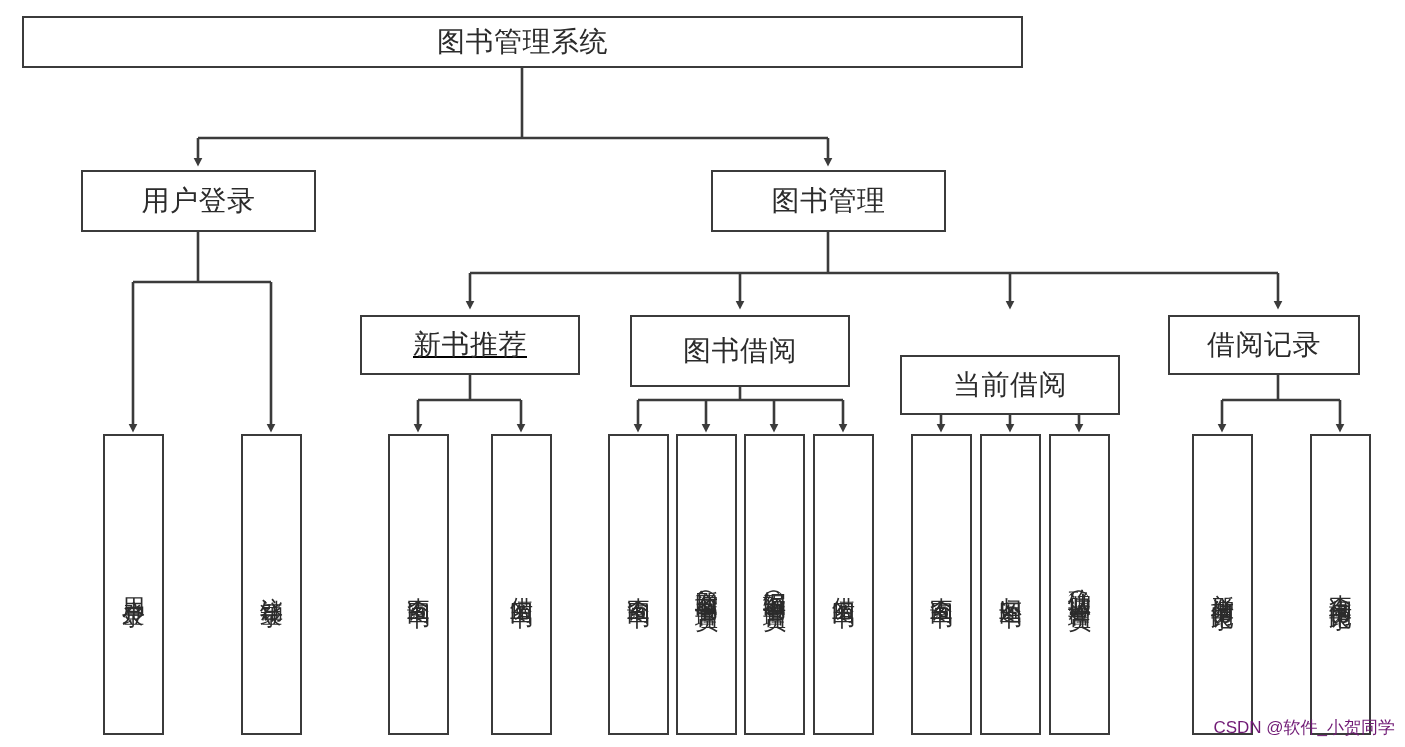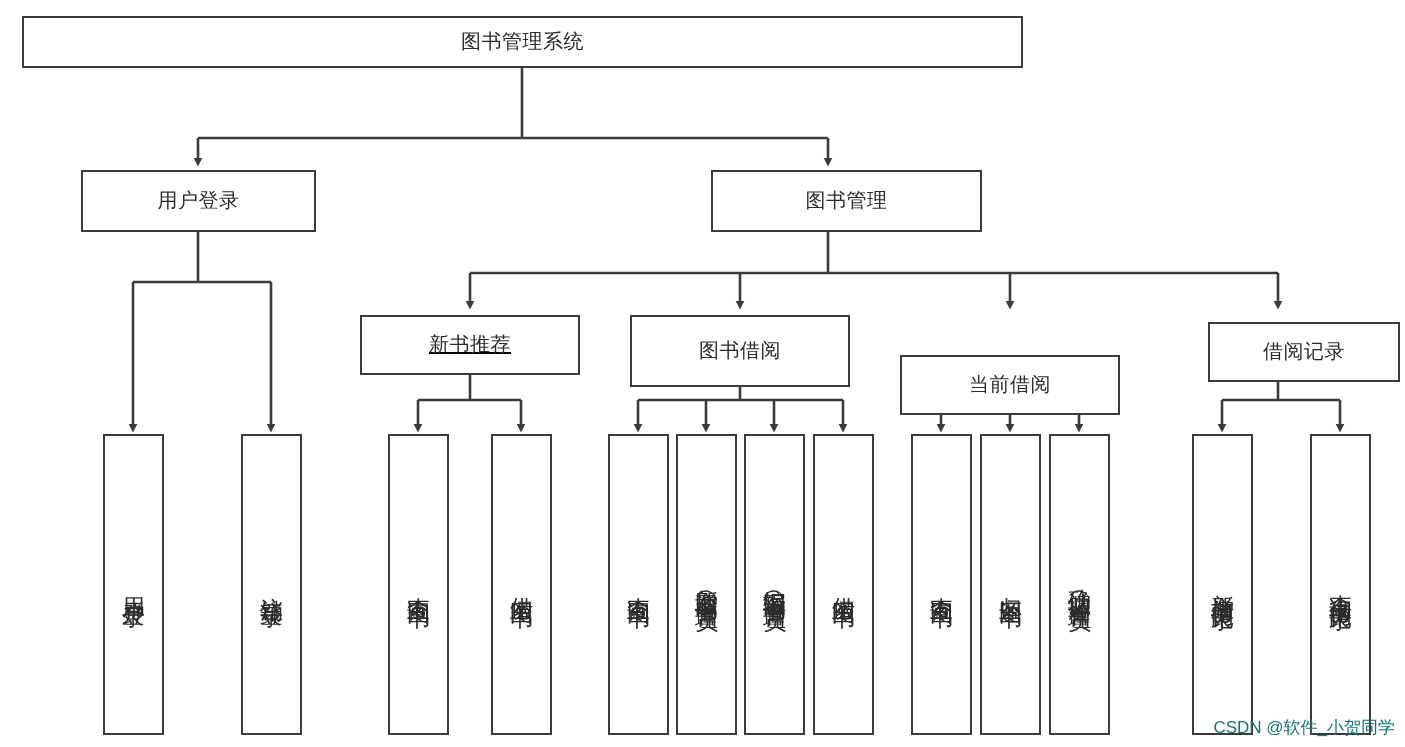--- a/index.html
+++ b/index.html
@@ -28,21 +28,21 @@
     position: absolute;
     box-sizing: border-box;
     background: #ffffff;
     border: 2px solid #3b3b3b;
     display: flex;
     align-items: center;
     justify-content: center;
     z-index: 3;
   }
   .node .label {
-    font-size: 20px;
+    font-size: 28px;
     color: #2b2b2b;
     line-height: 1.18;
     letter-spacing: 0.5px;
     white-space: nowrap;
   }
   .node.vertical {
     align-items: center;
     justify-content: center;
   }
   .node.vertical .label {
@@ -51,21 +51,21 @@
     font-size: 23px;
     letter-spacing: 3px;
     line-height: 1;
     white-space: nowrap;
   }
   .watermark {
     position: absolute;
     right: 10px;
     bottom: 8px;
     font-size: 17px;
-    color: #0f766e;
+    color: #701a75;
     z-index: 9;
     white-space: nowrap;
     pointer-events: none;
     text-align: center;
   }
 </style>
 </head>
 <body>
 
 <div id="diagram-root">
@@ -120,34 +120,34 @@
     </g>
   </svg>
 
   <div class="node" style="left:22px; top:16px; width:1001px; height:52px;">
     <span class="label">图书管理系统</span>
   </div>
 
   <div class="node" style="left:81px; top:170px; width:235px; height:62px;">
     <span class="label">用户登录</span>
   </div>
-  <div class="node" style="left:711px; top:170px; width:271px; height:62px;">
+  <div class="node" style="left:711px; top:170px; width:235px; height:62px;">
     <span class="label">图书管理</span>
   </div>
 
   <div class="node" style="left:360px; top:315px; width:220px; height:60px;text-decoration:underline;">
     <span class="label">新书推荐</span>
   </div>
   <div class="node" style="left:630px; top:315px; width:220px; height:72px;">
     <span class="label">图书借阅</span>
   </div>
   <div class="node" style="left:900px; top:315px; width:220px; height:60px;margin-top:40px;">
     <span class="label">当前借阅</span>
   </div>
-  <div class="node" style="left:1208px; top:315px; width:192px; height:60px;margin-top:7px;">
+  <div class="node" style="left:1168px; top:315px; width:192px; height:60px;">
     <span class="label">借阅记录</span>
   </div>
 
   <div class="node vertical" style="left:103px; top:434px; width:61px; height:301px;">
     <span class="label">用户登录</span>
   </div>
   <div class="node vertical" style="left:241px; top:434px; width:61px; height:301px;">
     <span class="label">注销登录</span>
   </div>
 

